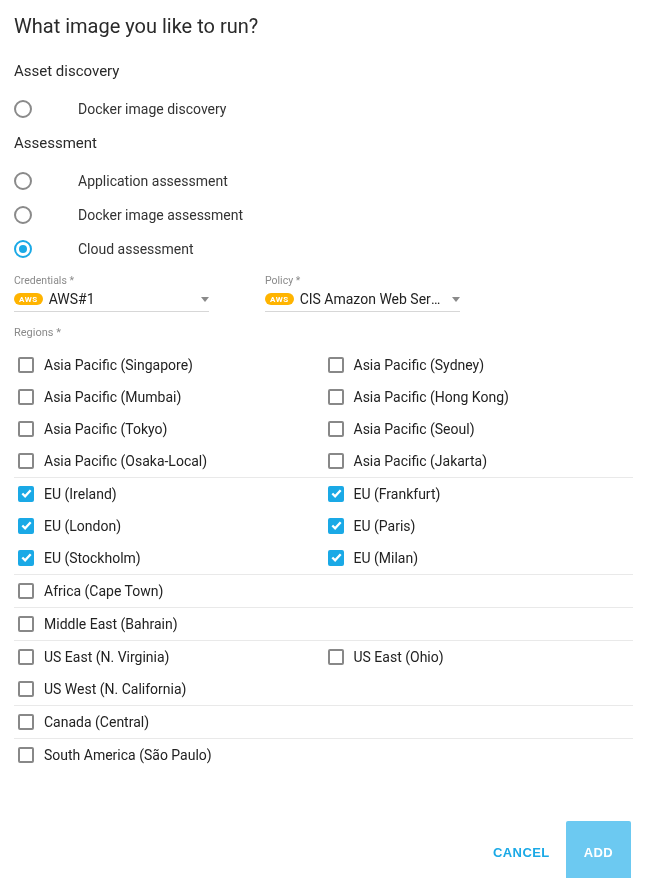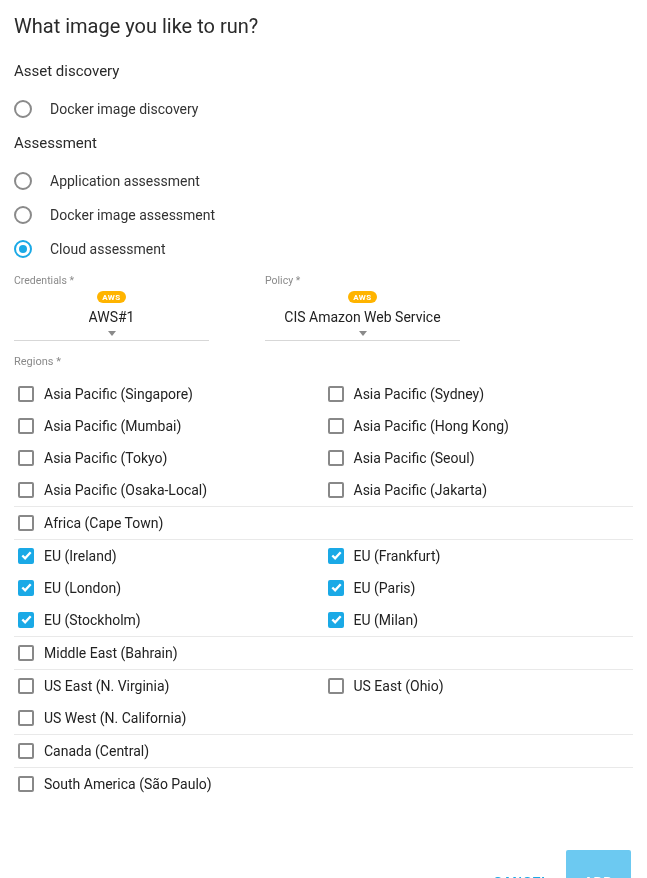--- a/index.html
+++ b/index.html
@@ -25,20 +25,21 @@
     font-size: 15px;
     font-weight: 400;
     margin: 10px 0 20px 0;
     color: #2a2a2a;
   }
   
   .radio-row {
     display: flex;
     align-items: center;
     margin-bottom: 16px;
+    gap: 28px;
   }
   .radio {
     width: 18px; height: 18px;
     border: 2px solid #8a8a8a;
     border-radius: 50%;
     margin-right: 18px;
     position: relative;
     flex: none;
   }
   .radio.checked {
@@ -73,21 +74,20 @@
     color: #8a8a8a;
     margin-bottom: 2px;
   }
   .select-value-row {
     display: flex;
     align-items: center;
     border-bottom: 1px solid #d7d7d7;
     padding: 2px 0 4px 0;
     gap: 6px;
     position: relative;
-    flex-direction: column;
   }
   .aws-badge {
     display: inline-flex;
     align-items: center;
     justify-content: center;
     background: #ffb400;
     color: #fff;
     font-size: 8px;
     font-weight: 700;
     letter-spacing: 0.5px;
@@ -287,80 +287,80 @@
           </div>
           <div class="region-cell">
             <span class="checkbox"></span>
             <span class="region-label">Asia Pacific (Jakarta)</span>
           </div>
         </div>
       </div>
       <div class="region-group">
         <div class="region-row">
           <div class="region-cell">
+            <span class="checkbox checked">
+              <svg viewBox="0 0 14 14">
+                <path class="check-path" d="M2.5 7 L5.5 10 L11.5 3.5"></path>
+              </svg>
+            </span>
+            <span class="region-label">EU (Ireland)</span>
+          </div>
+          <div class="region-cell">
+            <span class="checkbox checked">
+              <svg viewBox="0 0 14 14">
+                <path class="check-path" d="M2.5 7 L5.5 10 L11.5 3.5"></path>
+              </svg>
+            </span>
+            <span class="region-label">EU (Frankfurt)</span>
+          </div>
+        </div>
+        <div class="region-row">
+          <div class="region-cell">
+            <span class="checkbox checked">
+              <svg viewBox="0 0 14 14">
+                <path class="check-path" d="M2.5 7 L5.5 10 L11.5 3.5"></path>
+              </svg>
+            </span>
+            <span class="region-label">EU (London)</span>
+          </div>
+          <div class="region-cell">
+            <span class="checkbox checked">
+              <svg viewBox="0 0 14 14">
+                <path class="check-path" d="M2.5 7 L5.5 10 L11.5 3.5"></path>
+              </svg>
+            </span>
+            <span class="region-label">EU (Paris)</span>
+          </div>
+        </div>
+        <div class="region-row">
+          <div class="region-cell">
+            <span class="checkbox checked">
+              <svg viewBox="0 0 14 14">
+                <path class="check-path" d="M2.5 7 L5.5 10 L11.5 3.5"></path>
+              </svg>
+            </span>
+            <span class="region-label">EU (Stockholm)</span>
+          </div>
+          <div class="region-cell">
+            <span class="checkbox checked">
+              <svg viewBox="0 0 14 14">
+                <path class="check-path" d="M2.5 7 L5.5 10 L11.5 3.5"></path>
+              </svg>
+            </span>
+            <span class="region-label">EU (Milan)</span>
+          </div>
+        </div>
+      </div>
+      <div class="region-group">
+        <div class="region-row">
+          <div class="region-cell">
             <span class="checkbox"></span>
             <span class="region-label">Africa (Cape Town)</span>
           </div>
           <div class="region-cell empty">&nbsp;</div>
-        </div>
-      </div>
-      <div class="region-group">
-        <div class="region-row">
-          <div class="region-cell">
-            <span class="checkbox checked">
-              <svg viewBox="0 0 14 14">
-                <path class="check-path" d="M2.5 7 L5.5 10 L11.5 3.5"></path>
-              </svg>
-            </span>
-            <span class="region-label">EU (Ireland)</span>
-          </div>
-          <div class="region-cell">
-            <span class="checkbox checked">
-              <svg viewBox="0 0 14 14">
-                <path class="check-path" d="M2.5 7 L5.5 10 L11.5 3.5"></path>
-              </svg>
-            </span>
-            <span class="region-label">EU (Frankfurt)</span>
-          </div>
-        </div>
-        <div class="region-row">
-          <div class="region-cell">
-            <span class="checkbox checked">
-              <svg viewBox="0 0 14 14">
-                <path class="check-path" d="M2.5 7 L5.5 10 L11.5 3.5"></path>
-              </svg>
-            </span>
-            <span class="region-label">EU (London)</span>
-          </div>
-          <div class="region-cell">
-            <span class="checkbox checked">
-              <svg viewBox="0 0 14 14">
-                <path class="check-path" d="M2.5 7 L5.5 10 L11.5 3.5"></path>
-              </svg>
-            </span>
-            <span class="region-label">EU (Paris)</span>
-          </div>
-        </div>
-        <div class="region-row">
-          <div class="region-cell">
-            <span class="checkbox checked">
-              <svg viewBox="0 0 14 14">
-                <path class="check-path" d="M2.5 7 L5.5 10 L11.5 3.5"></path>
-              </svg>
-            </span>
-            <span class="region-label">EU (Stockholm)</span>
-          </div>
-          <div class="region-cell">
-            <span class="checkbox checked">
-              <svg viewBox="0 0 14 14">
-                <path class="check-path" d="M2.5 7 L5.5 10 L11.5 3.5"></path>
-              </svg>
-            </span>
-            <span class="region-label">EU (Milan)</span>
-          </div>
         </div>
       </div>
       <div class="region-group">
         <div class="region-row">
           <div class="region-cell">
             <span class="checkbox"></span>
             <span class="region-label">Middle East (Bahrain)</span>
           </div>
           <div class="region-cell empty">&nbsp;</div>
         </div>

